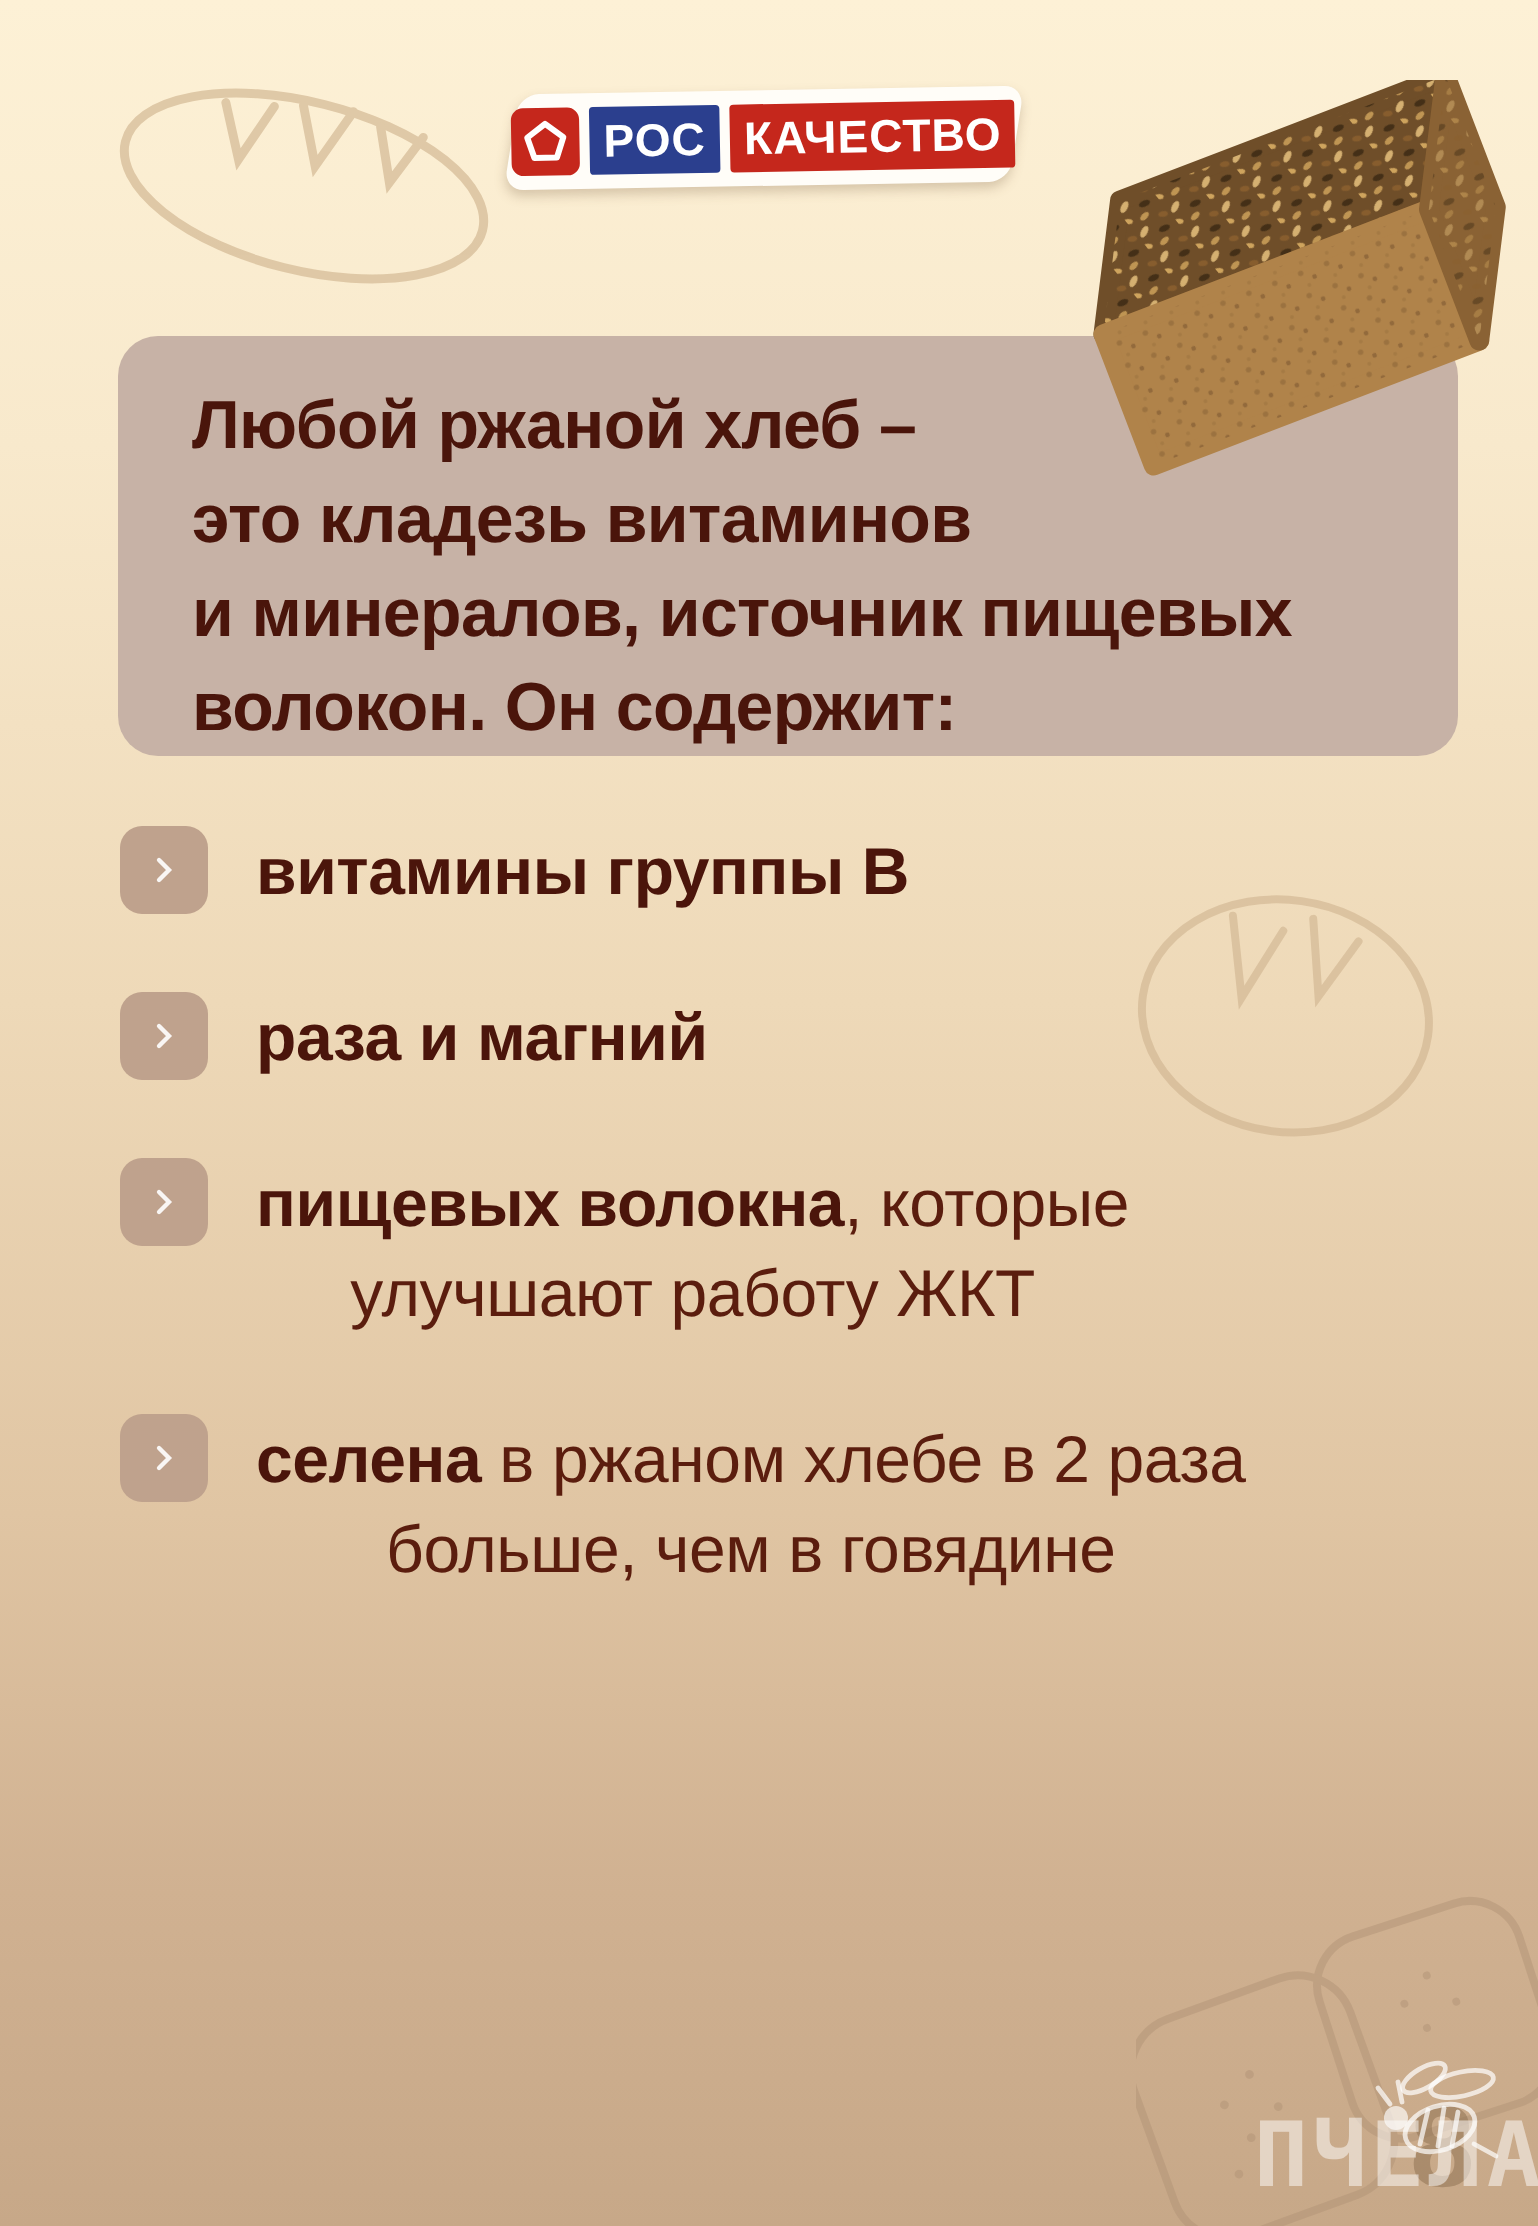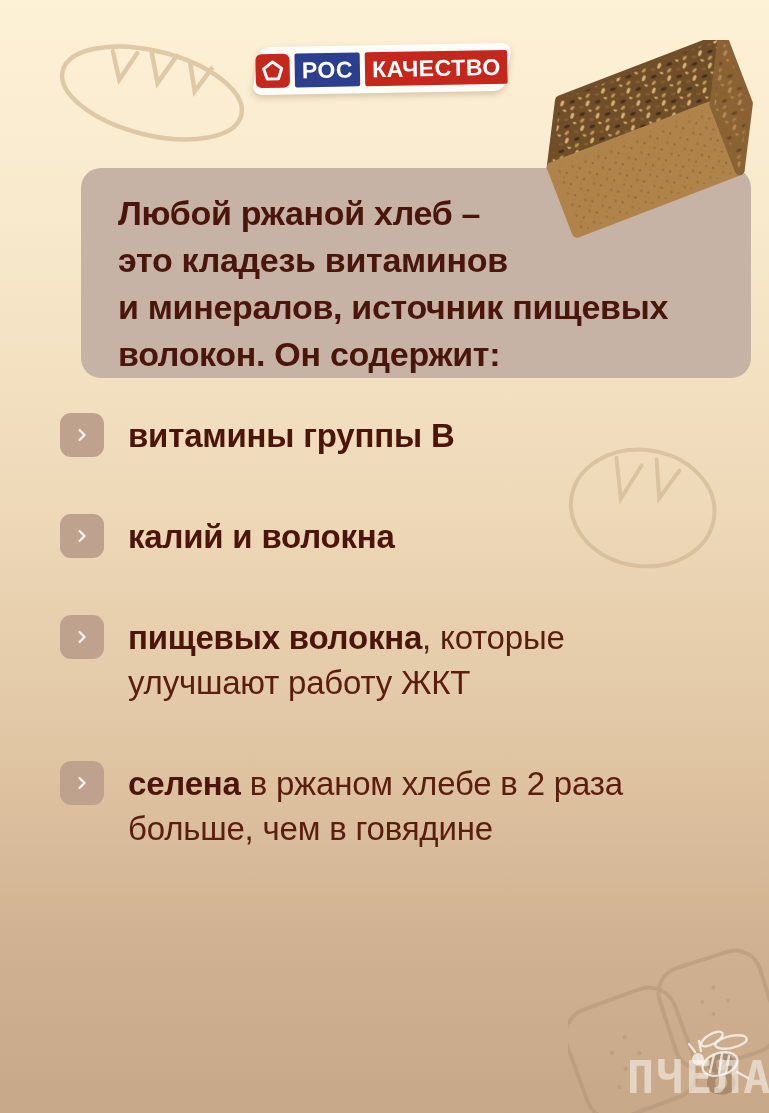--- a/index.html
+++ b/index.html
@@ -31,32 +31,32 @@
   .logo-box { height:34px; display:flex; align-items:center; padding:0 7px;
     color:#fff; font-weight:bold; font-size:23px; letter-spacing:.5px; border-radius:2px; }
   .logo-ros { background:#2b3f8e; }
   .logo-kach { background:#c5271c; }
 
   
   .loaf { position:absolute; left:523px; top:40px; z-index:5; }
 
   
   .heading-box {
-    position:absolute; left:81px; top:168px; width:670px; height:210px;
+    position:absolute; left:59px; top:168px; width:670px; height:210px;
     background:#c7b2a6; border-radius:20px; z-index:3;
     padding:22px 28px 0 37px;
   }
   .heading-text {
     font-size:34px; line-height:47px; font-weight:bold; color:#4a150b;
     letter-spacing:-0.3px; white-space:pre-line;
   }
 
   
   .list { position:absolute; left:60px; top:413px; width:648px;
-    display:flex; flex-direction:column; gap:56px; z-index:3; }
+    display:flex; flex-direction:column; gap:38px; z-index:3;text-align:center; }
   .item { display:flex; gap:24px; align-items:flex-start; }
   .bullet { flex:0 0 auto; width:44px; height:44px; border-radius:11px;
     background:#bfa28d; display:flex; align-items:center; justify-content:center; }
   .item-text { font-size:33px; line-height:45px; color:#5b1d0e;
     white-space:pre-line; font-weight:400; letter-spacing:-0.2px; }
   .item-text .lead { font-weight:bold; color:#4b150b; }
 
   
   .wm-text { position:absolute; left:627px; top:1051px; z-index:7;
     font-family:"DejaVu Sans Mono", monospace; font-weight:bold; font-size:45px;
@@ -133,21 +133,21 @@
       </div>
       <p class="item-text"><span class="lead">витамины группы В</span><span></span></p>
     </div>
 
     <div class="item">
       <div class="bullet">
         <svg width="20" height="20" viewBox="0 0 24 24">
             <path d="M9 6 l6 6 -6 6" fill="none" stroke="rgba(255,255,255,0.9)" stroke-width="2.6" stroke-linecap="round"></path>
           </svg>
       </div>
-      <p class="item-text"><span class="lead">калий и волокна</span><span></span></p>
+      <p class="item-text"><span class="lead">раза и магний</span><span></span></p>
     </div>
 
     <div class="item">
       <div class="bullet">
         <svg width="20" height="20" viewBox="0 0 24 24">
             <path d="M9 6 l6 6 -6 6" fill="none" stroke="rgba(255,255,255,0.9)" stroke-width="2.6" stroke-linecap="round"></path>
           </svg>
       </div>
       <p class="item-text"><span class="lead">пищевых волокна</span><span>, которые
 улучшают работу ЖКТ</span></p>

